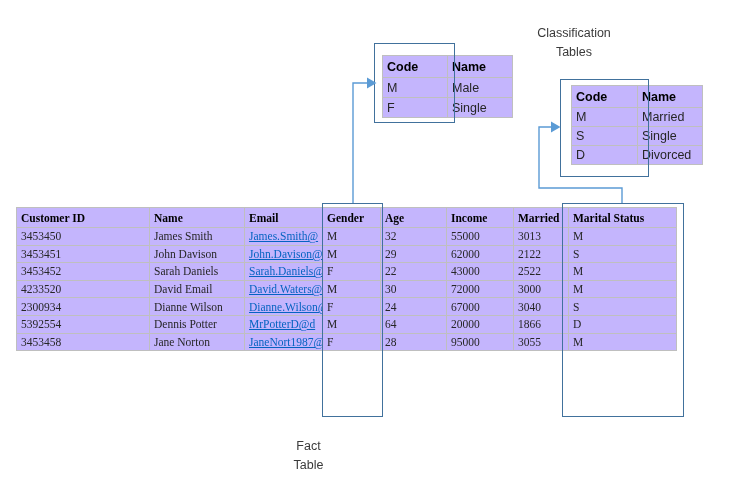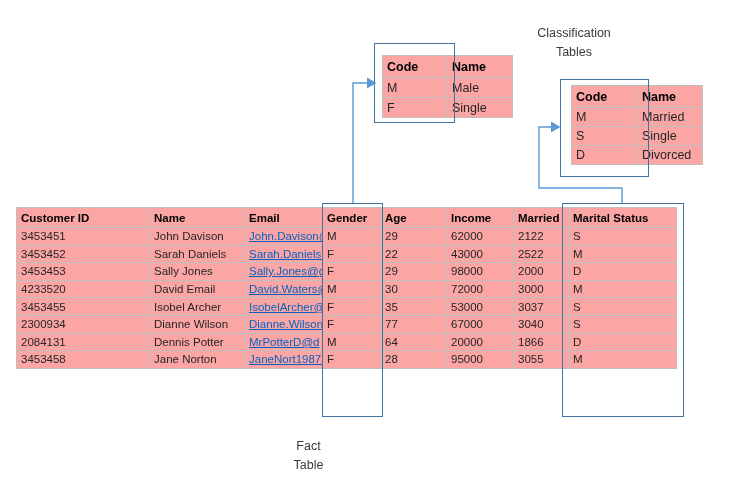--- a/index.html
+++ b/index.html
@@ -7,27 +7,27 @@
     --connector:#5B9BD5;
     --table-border:#BFBFBF;
     --hyperlink:#0563C1;
     --text:#262626;
   }
   html,body{margin:0;padding:0;background:#fff;}
   #canvas{
     position:relative;width:736px;height:495px;background:#fff;overflow:hidden;
     font-family:"Liberation Sans",sans-serif;color:var(--text);
   }
-  table{border-collapse:collapse;table-layout:fixed;position:absolute;background:#fca5a5;padding-left:15px;}
+  table{border-collapse:collapse;table-layout:fixed;position:absolute;background:#c4b5fd;padding-left:15px;}
   th,td{border:1px solid var(--table-border);padding:0 0 0 4px;text-align:left;
         vertical-align:middle;overflow:hidden;white-space:nowrap;}
   th{font-weight:bold;color:#000;}
 
   
-  table.fact{left:16px;top:207px;width:660px;font-size:11.5px;}
+  table.fact{left:16px;top:207px;width:660px;font-size:11.5px;font-family:Liberation Serif, serif;}
   table.fact th{height:19px;}
   table.fact td{height:16.6px;}
   table.fact td.email a{color:var(--hyperlink);text-decoration:underline;}
 
   
   table.classification{font-size:12.5px;}
   table.gender{left:382px;top:55px;width:130px;}
   table.marital{left:571px;top:85px;width:131px;}
   table.classification th{height:21px;}
   table.gender td{height:19px;}
@@ -124,81 +124,71 @@
         <th>Email</th>
         <th>Gender</th>
         <th>Age</th>
         <th>Income</th>
         <th>Married</th>
         <th>Marital Status</th>
       </tr>
     </thead>
     <tbody>
         <tr>
+          <td>3453450</td>
+          <td>James Smith</td>
+          <td class="email"><a href="#">James.Smith@</a></td>
+          <td>M</td>
+          <td>32</td>
+          <td>55000</td>
+          <td>3013</td>
+          <td>M</td>
+        </tr>
+        <tr>
           <td>3453451</td>
           <td>John Davison</td>
           <td class="email"><a href="#">John.Davison@</a></td>
           <td>M</td>
           <td>29</td>
           <td>62000</td>
           <td>2122</td>
           <td>S</td>
         </tr>
         <tr>
           <td>3453452</td>
           <td>Sarah Daniels</td>
           <td class="email"><a href="#">Sarah.Daniels@</a></td>
           <td>F</td>
           <td>22</td>
           <td>43000</td>
           <td>2522</td>
           <td>M</td>
         </tr>
         <tr>
-          <td>3453453</td>
-          <td>Sally Jones</td>
-          <td class="email"><a href="#">Sally.Jones@g</a></td>
-          <td>F</td>
-          <td>29</td>
-          <td>98000</td>
-          <td>2000</td>
-          <td>D</td>
-        </tr>
-        <tr>
           <td>4233520</td>
           <td>David Email</td>
           <td class="email"><a href="#">David.Waters@</a></td>
           <td>M</td>
           <td>30</td>
           <td>72000</td>
           <td>3000</td>
           <td>M</td>
         </tr>
         <tr>
-          <td>3453455</td>
-          <td>Isobel Archer</td>
-          <td class="email"><a href="#">IsobelArcher@</a></td>
-          <td>F</td>
-          <td>35</td>
-          <td>53000</td>
-          <td>3037</td>
-          <td>S</td>
-        </tr>
-        <tr>
           <td>2300934</td>
           <td>Dianne Wilson</td>
           <td class="email"><a href="#">Dianne.Wilson@</a></td>
           <td>F</td>
-          <td>77</td>
+          <td>24</td>
           <td>67000</td>
           <td>3040</td>
           <td>S</td>
         </tr>
         <tr>
-          <td>2084131</td>
+          <td>5392554</td>
           <td>Dennis Potter</td>
           <td class="email"><a href="#">MrPotterD@d</a></td>
           <td>M</td>
           <td>64</td>
           <td>20000</td>
           <td>1866</td>
           <td>D</td>
         </tr>
         <tr>
           <td>3453458</td>

